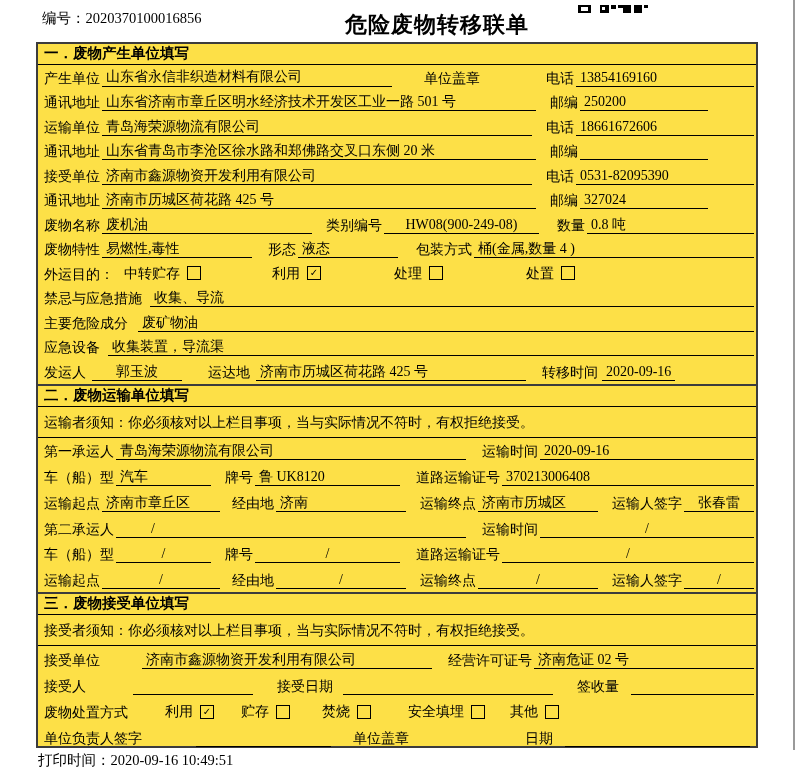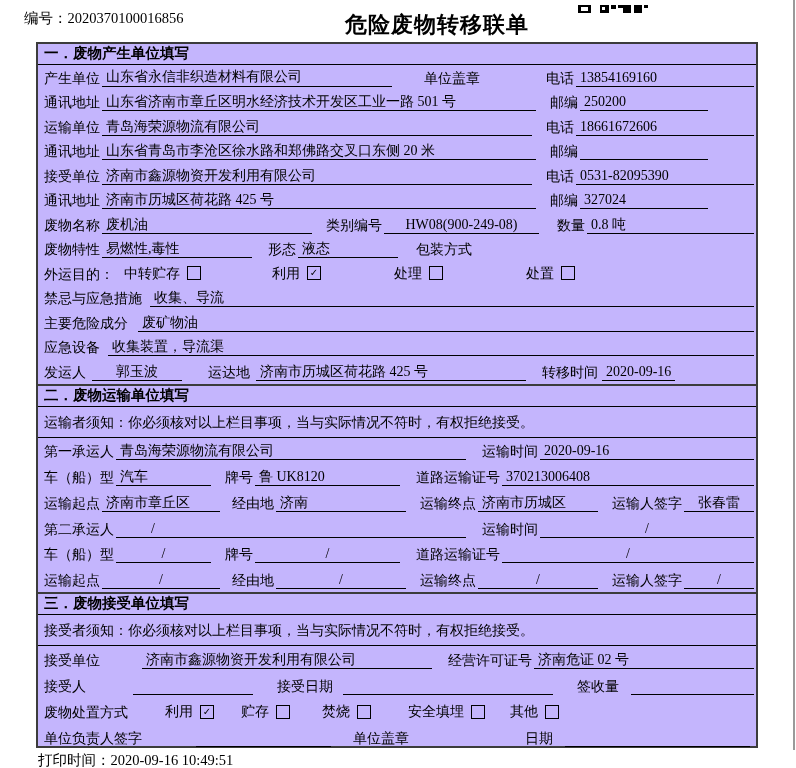--- a/index.html
+++ b/index.html
@@ -1,27 +1,27 @@
 <!DOCTYPE html>
 <html><head>
 <meta charset="utf-8">
 <style>
   html,body{margin:0;padding:0;}
   body{
     width:796px;height:768px;position:relative;background:#ffffff;color:#000;
     font-family:"Liberation Serif","DejaVu Serif",serif;overflow:hidden;
   }
-  .doc-no{position:absolute;left:24px;top:9px;font-size:14.5px;white-space:nowrap;}
+  .doc-no{position:absolute;left:42px;top:9px;font-size:14.5px;white-space:nowrap;}
   .doc-title{position:absolute;left:437px;top:10px;transform:translateX(-50%);
     font-size:22px;font-weight:bold;white-space:nowrap;letter-spacing:1px;}
   .qr-frag{position:absolute;left:578px;top:0;width:70px;height:9px;}
   .page-edge{position:absolute;right:1px;top:0;width:2px;height:750px;background:#9a9a9a;}
 
   .form{position:absolute;left:36px;top:42px;width:722px;height:706px;
-    border:2px solid #3c3c3c;box-sizing:border-box;background:#c4b5fd;display:flex;flex-direction:column;}
+    border:2px solid #3c3c3c;box-sizing:border-box;background:#fde047;display:flex;flex-direction:column;}
   .sec{display:flex;flex-direction:column;}
   .sec-b{border-top:2px solid #3c3c3c;}
   .sec-title{font-weight:bold;font-size:14.5px;padding:1px 6px 2px;border-bottom:1px solid #000;
     height:17px;line-height:17px;}
   .notice{font-size:14px;padding:7px 6px 6px;border-bottom:1px solid #000;height:17px;line-height:17px;}
   .frow{display:flex;align-items:flex-end;box-sizing:border-box;padding:0 2px 3px 4px;font-size:14px;}
   .s1 .frow{height:24.5px;}
   .s2 .frow{height:25.8px;}
   .s3 .frow{height:26px;}
   .lbl{white-space:nowrap;padding:0 2px;line-height:17px;margin-top:8px;}
@@ -116,20 +116,21 @@
       <span class="lbl" style="margin-left:16px;">数量</span>
       <span class="val grow">0.8 吨</span>
     </div>
 
     <div class="frow">
       <span class="lbl">废物特性</span>
       <span class="val" style="width:150px;">易燃性,毒性</span>
       <span class="lbl" style="margin-left:14px;">形态</span>
       <span class="val" style="width:100px;">液态</span>
       <span class="lbl" style="margin-left:16px;">包装方式</span>
+      <span class="val grow">桶(金属,数量  4 )</span>
     </div>
 
     <div class="frow">
       <span class="lbl">外运目的：</span>
       <span class="opt" style="margin-left:8px;">
         <span>中转贮存</span>
         <span class="cb"></span>
       </span>
       <span class="opt" style="margin-left:71px;">
         <span>利用</span>

